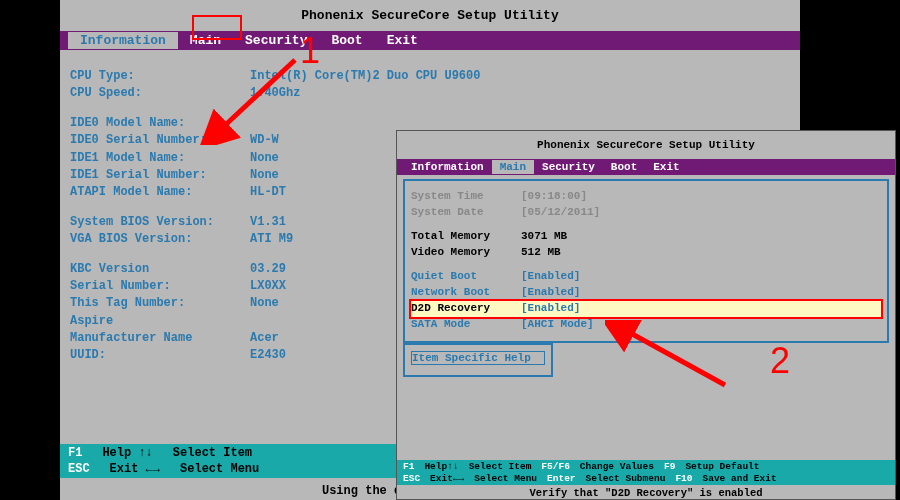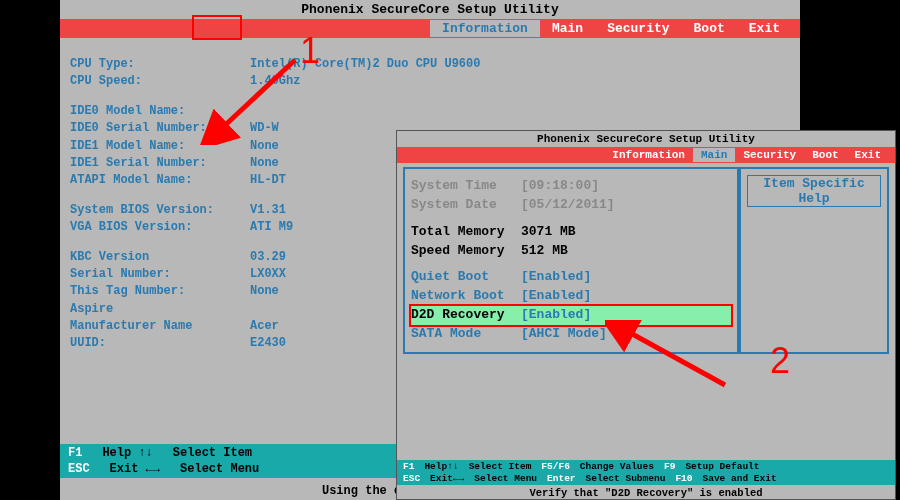--- a/index.html
+++ b/index.html
@@ -27,28 +27,27 @@
       width: 500px;
       height: 370px;
       border: 1px solid #555;
       z-index: 2;
     }
     .title-bar {
       text-align: center;
       font-weight: bold;
       color: #000;
       font-size: 13px;
-      padding: 2px 0;
+      padding: 8px 0;
     }
     .bios2 .title-bar { font-size: 11px; }
     .menu-bar {
-      background: #ef4444;
+      background: #701a75;
       display: flex;
       padding: 1px 8px;
-      justify-content: flex-end;
     }
     .bios2 .menu-bar { font-size: 11px; padding: 1px 6px; }
     .menu-item {
       color: #fff;
       padding: 1px 12px;
       font-size: 13px;
       font-weight: bold;
       cursor: pointer;
     }
     .bios2 .menu-item { font-size: 11px; padding: 1px 8px; }
@@ -58,55 +57,55 @@
     }
     .content {
       padding: 6px 10px;
       font-size: 12px;
       color: #2a7aaf;
       font-weight: bold;
     }
     .bios2 .content {
       display: flex;
       padding: 4px 6px;
-      font-size: 13px;
+      font-size: 11px;
+      flex-direction: column;
     }
     .bios2 .main-panel {
       flex: 1;
       border: 2px solid #2a7aaf;
       padding: 8px 6px;
     }
     .bios2 .help-panel {
       width: 150px;
       border: 2px solid #2a7aaf;
       padding: 6px;
     }
     .help-title-box {
       border: 1px solid #2a7aaf;
-      text-align: center;
       padding: 0;
       margin-bottom: 4px;
     }
     .row {
       display: flex;
       line-height: 1.45;
     }
     .row .label {
       width: 180px;
     }
     .row .value {
       flex: 1;
     }
     .bios2 .row .label { width: 110px; }
     .bios2 .row .value { }
     .spacer { height: 12px; }
     .sm-spacer { height: 8px; }
     .grey-text { color: #888; }
     .highlight-row {
-      background: #86efac;
+      background: #fef9c3;
       outline: 2px solid #ff0000;
     }
     .footer-bar {
       position: absolute;
       bottom: 20px;
       left: 0;
       right: 0;
       background: #1aa9a9;
       color: #fff;
       font-size: 12px;
@@ -254,21 +253,21 @@
       <div class="row grey-text">
           <div class="label">System Date</div>
           <div class="value">[05/12/2011]</div>
         </div>
       <div class="sm-spacer"></div>
       <div class="row">
           <div class="label" style="color:#000">Total   Memory</div>
           <div class="value" style="color:#000">3071 MB</div>
         </div>
       <div class="row">
-          <div class="label" style="color:#000">Speed  Memory</div>
+          <div class="label" style="color:#000">Video  Memory</div>
           <div class="value" style="color:#000">512 MB</div>
         </div>
       <div class="sm-spacer"></div>
       <div class="row">
           <div class="label">Quiet Boot</div>
           <div class="value">[Enabled]</div>
         </div>
       <div class="row">
           <div class="label">Network Boot</div>
           <div class="value">[Enabled]</div>

